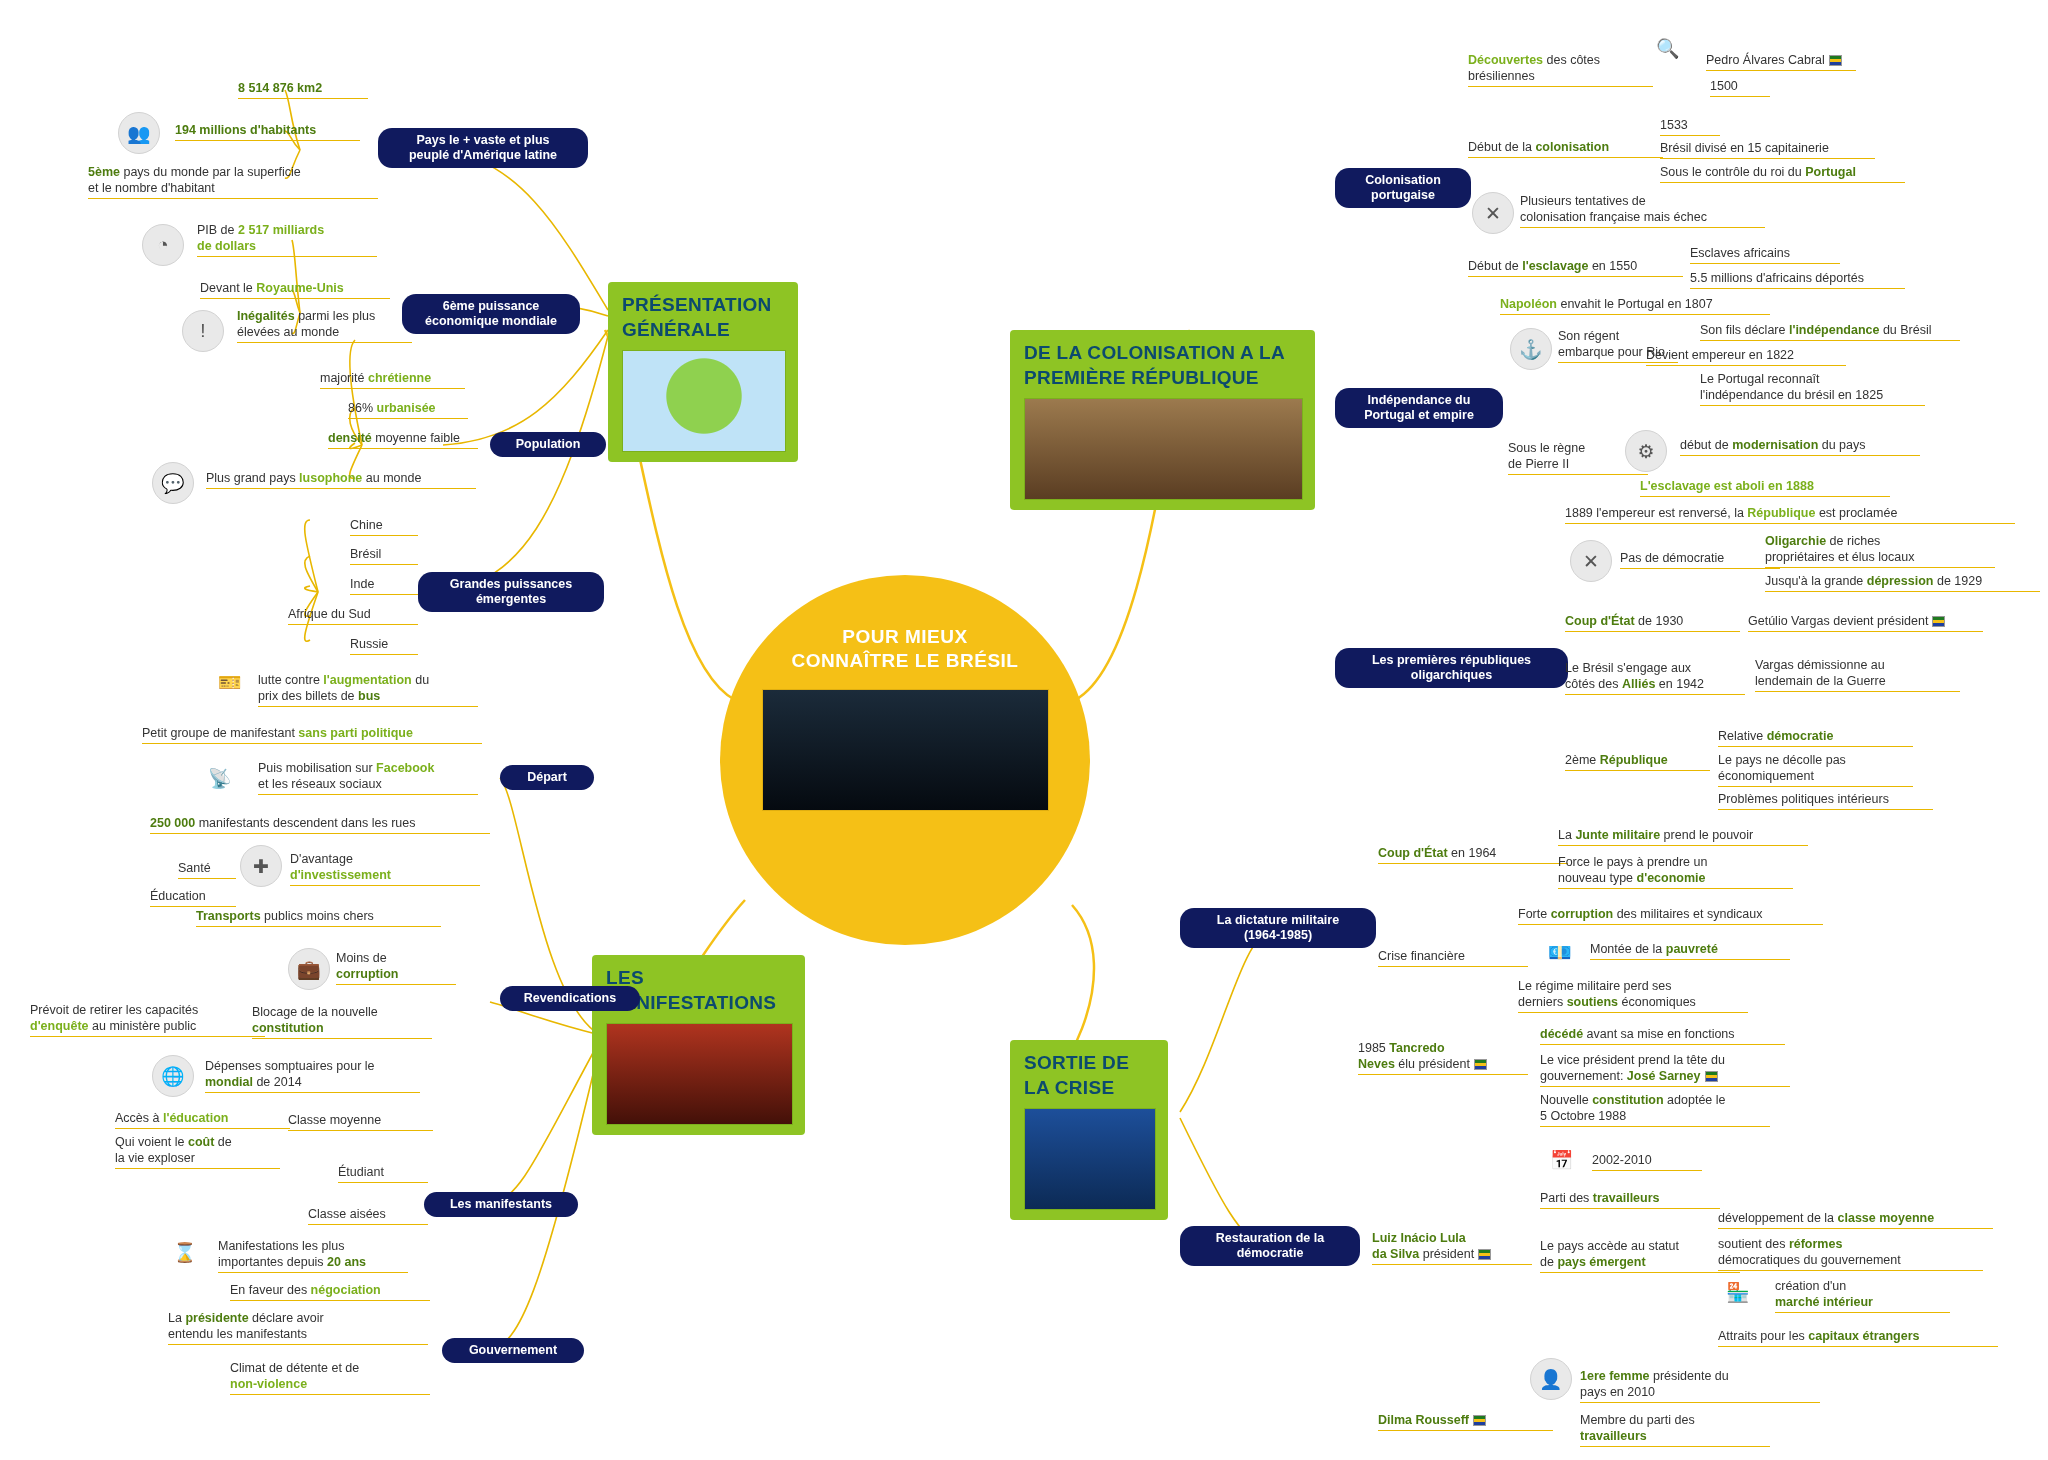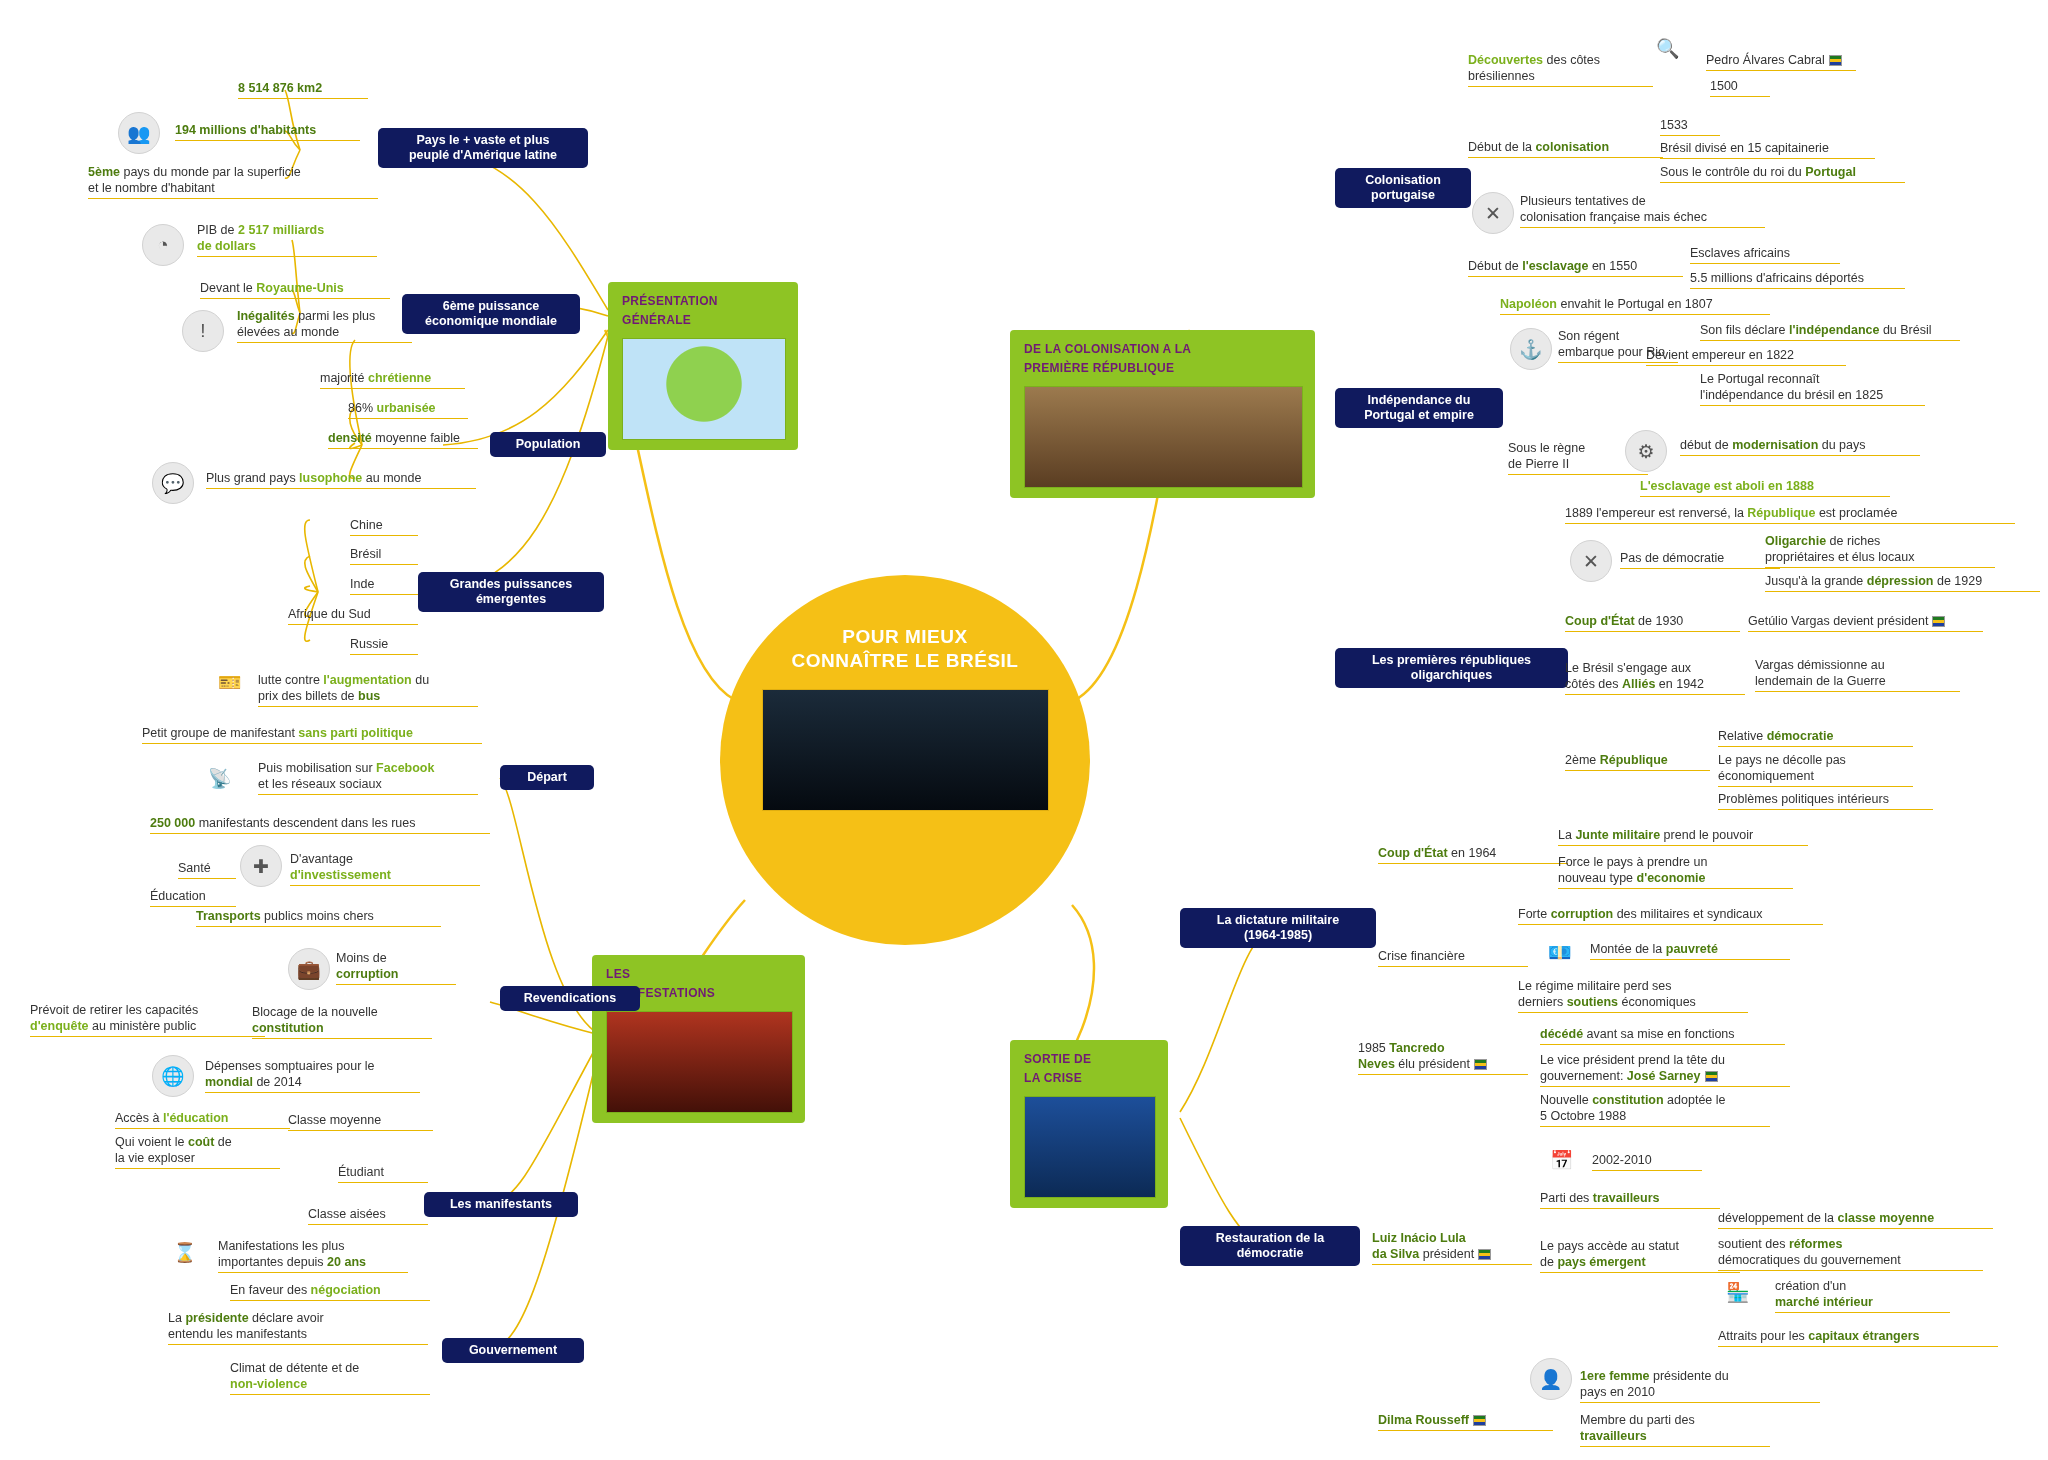--- a/index.html
+++ b/index.html
@@ -11,25 +11,25 @@
   
   .center{position:absolute;left:720px;top:575px;width:370px;height:370px;border-radius:50%;
           background:#f5c016;display:flex;flex-direction:column;align-items:center;
           justify-content:flex-start;padding-top:50px;box-sizing:border-box;}
   .center .ctitle{color:#ffffff;font-weight:bold;font-size:19px;line-height:24px;text-align:center;
                   letter-spacing:.5px;}
   .center .cimg{margin-top:16px;width:285px;height:120px;border:1px solid #e0ae10;}
 
   
   .branch{position:absolute;background:#8ec424;border-radius:4px;padding:10px 14px;box-sizing:border-box;}
-  .branch .btitle{color:#701a75;font-weight:bold;font-size:12px;line-height:19px;letter-spacing:.3px;}
+  .branch .btitle{color:#0c4a6e;font-weight:bold;font-size:19px;line-height:25px;letter-spacing:.3px;}
   .branch .bimg{margin-top:8px;width:100%;height:100px;border:1px solid #7bb01c;}
 
   
-  .sub{position:absolute;background:#101a5e;color:#ffffff;border-radius:5px;
+  .sub{position:absolute;background:#101a5e;color:#ffffff;border-radius:14px;
        padding:5px 9px;font-size:12.5px;font-weight:bold;line-height:15px;text-align:center;}
 
   
   .leaf{position:absolute;font-size:12.5px;line-height:16px;color:#333;}
   .leaf.u{border-bottom:1px solid #e8b700;padding-bottom:2px;}
   .g{color:#7bb01c;font-weight:bold;}
   .o{color:#4d7c0f;font-weight:bold;}
 
   
   .ico{position:absolute;width:40px;height:40px;border-radius:50%;background:#e9e9e9;

